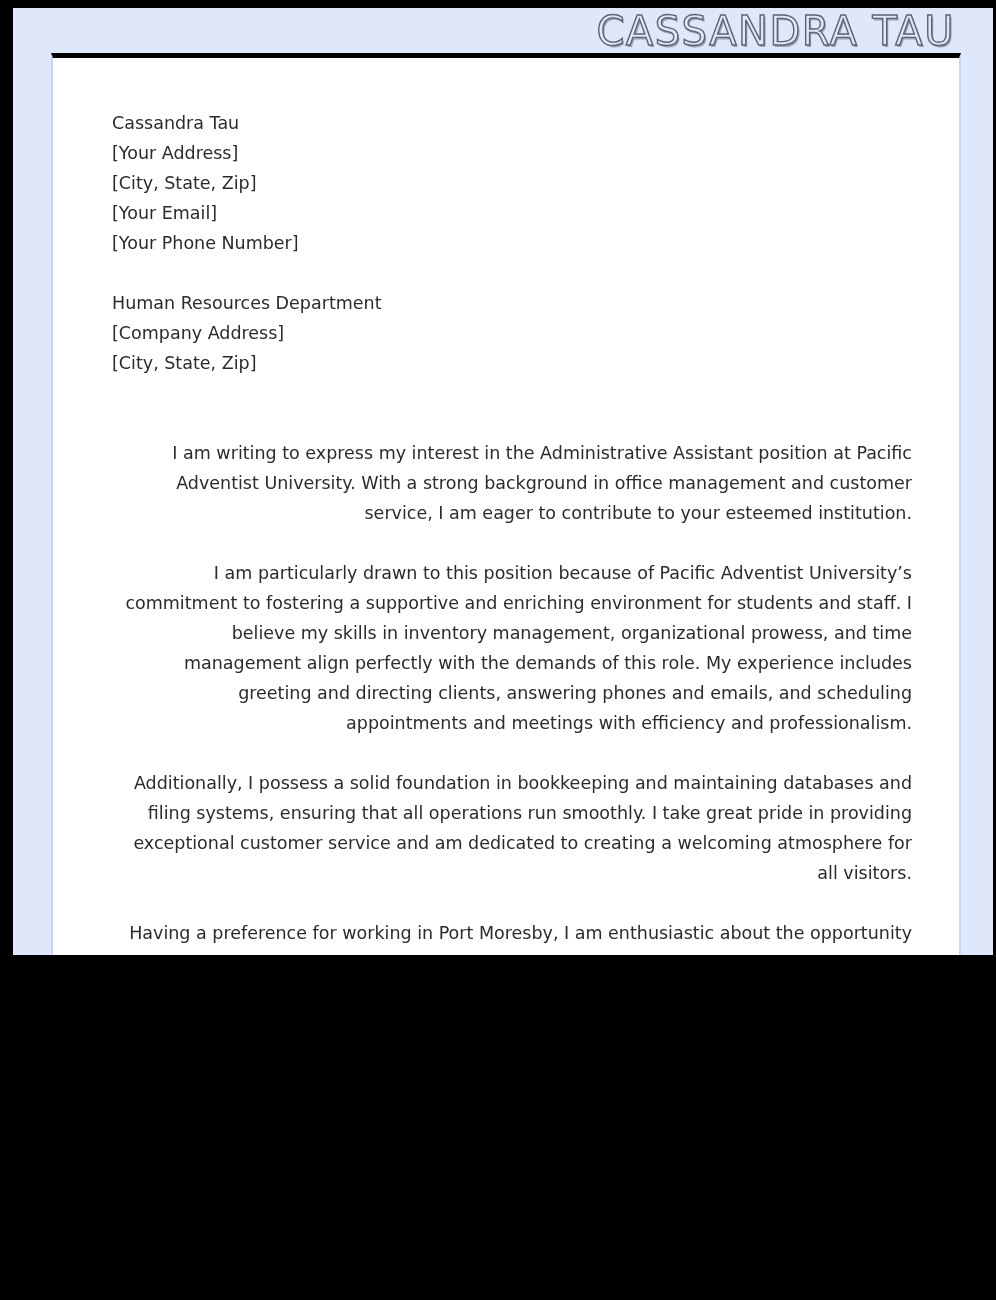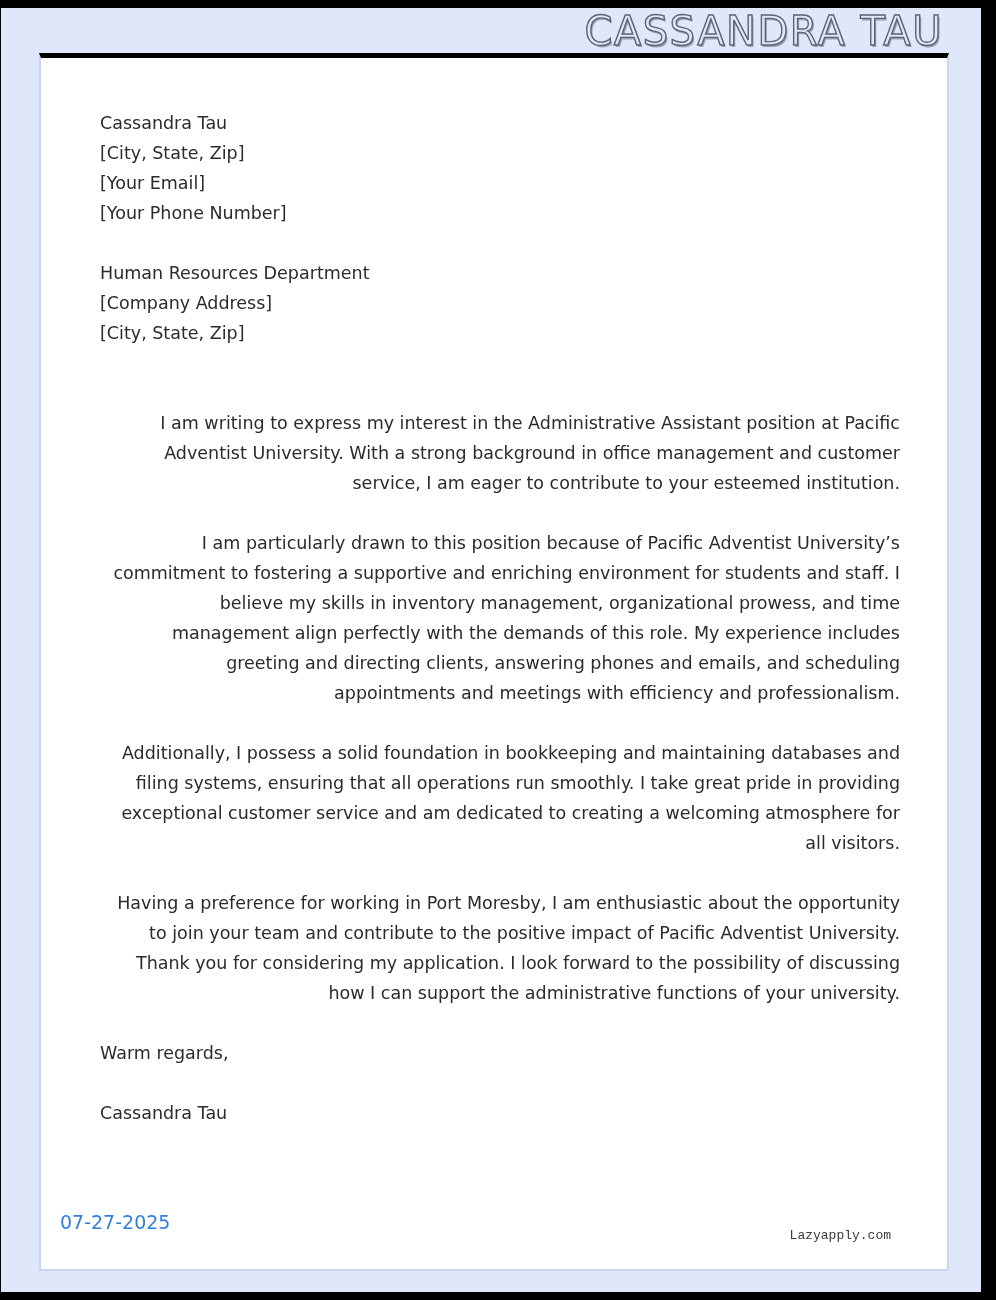--- a/index.html
+++ b/index.html
@@ -11,24 +11,24 @@
     width: 996px;
     height: 1300px;
     background: #000000;
     font-family: "DejaVu Sans", sans-serif;
     overflow: hidden;
   }
 
   
   .frame {
     position: absolute;
-    left: 1px;
+    left: 13px;
     top: 8px;
     width: 980px;
-    height: 1284px;
+    height: 947px;
     background: #dfe7fa;
     overflow: hidden;
   }
 
   
   .header-band {
     position: absolute;
     left: 0;
     top: 0;
     width: 980px;
@@ -134,20 +134,21 @@
   <div class="header-band">
     <div class="header-name">CASSANDRA TAU</div>
   </div>
 
   <div class="page">
 
     <div class="page-inner">
 
       <div class="block">
         <div>Cassandra Tau</div>
+        <div>[Your Address]</div>
         <div>[City, State, Zip]</div>
         <div>[Your Email]</div>
         <div>[Your Phone Number]</div>
       </div>
 
       <div class="spacer-sm"></div>
 
       <div class="block">
         <div>Human Resources Department</div>
         <div>[Company Address]</div>

